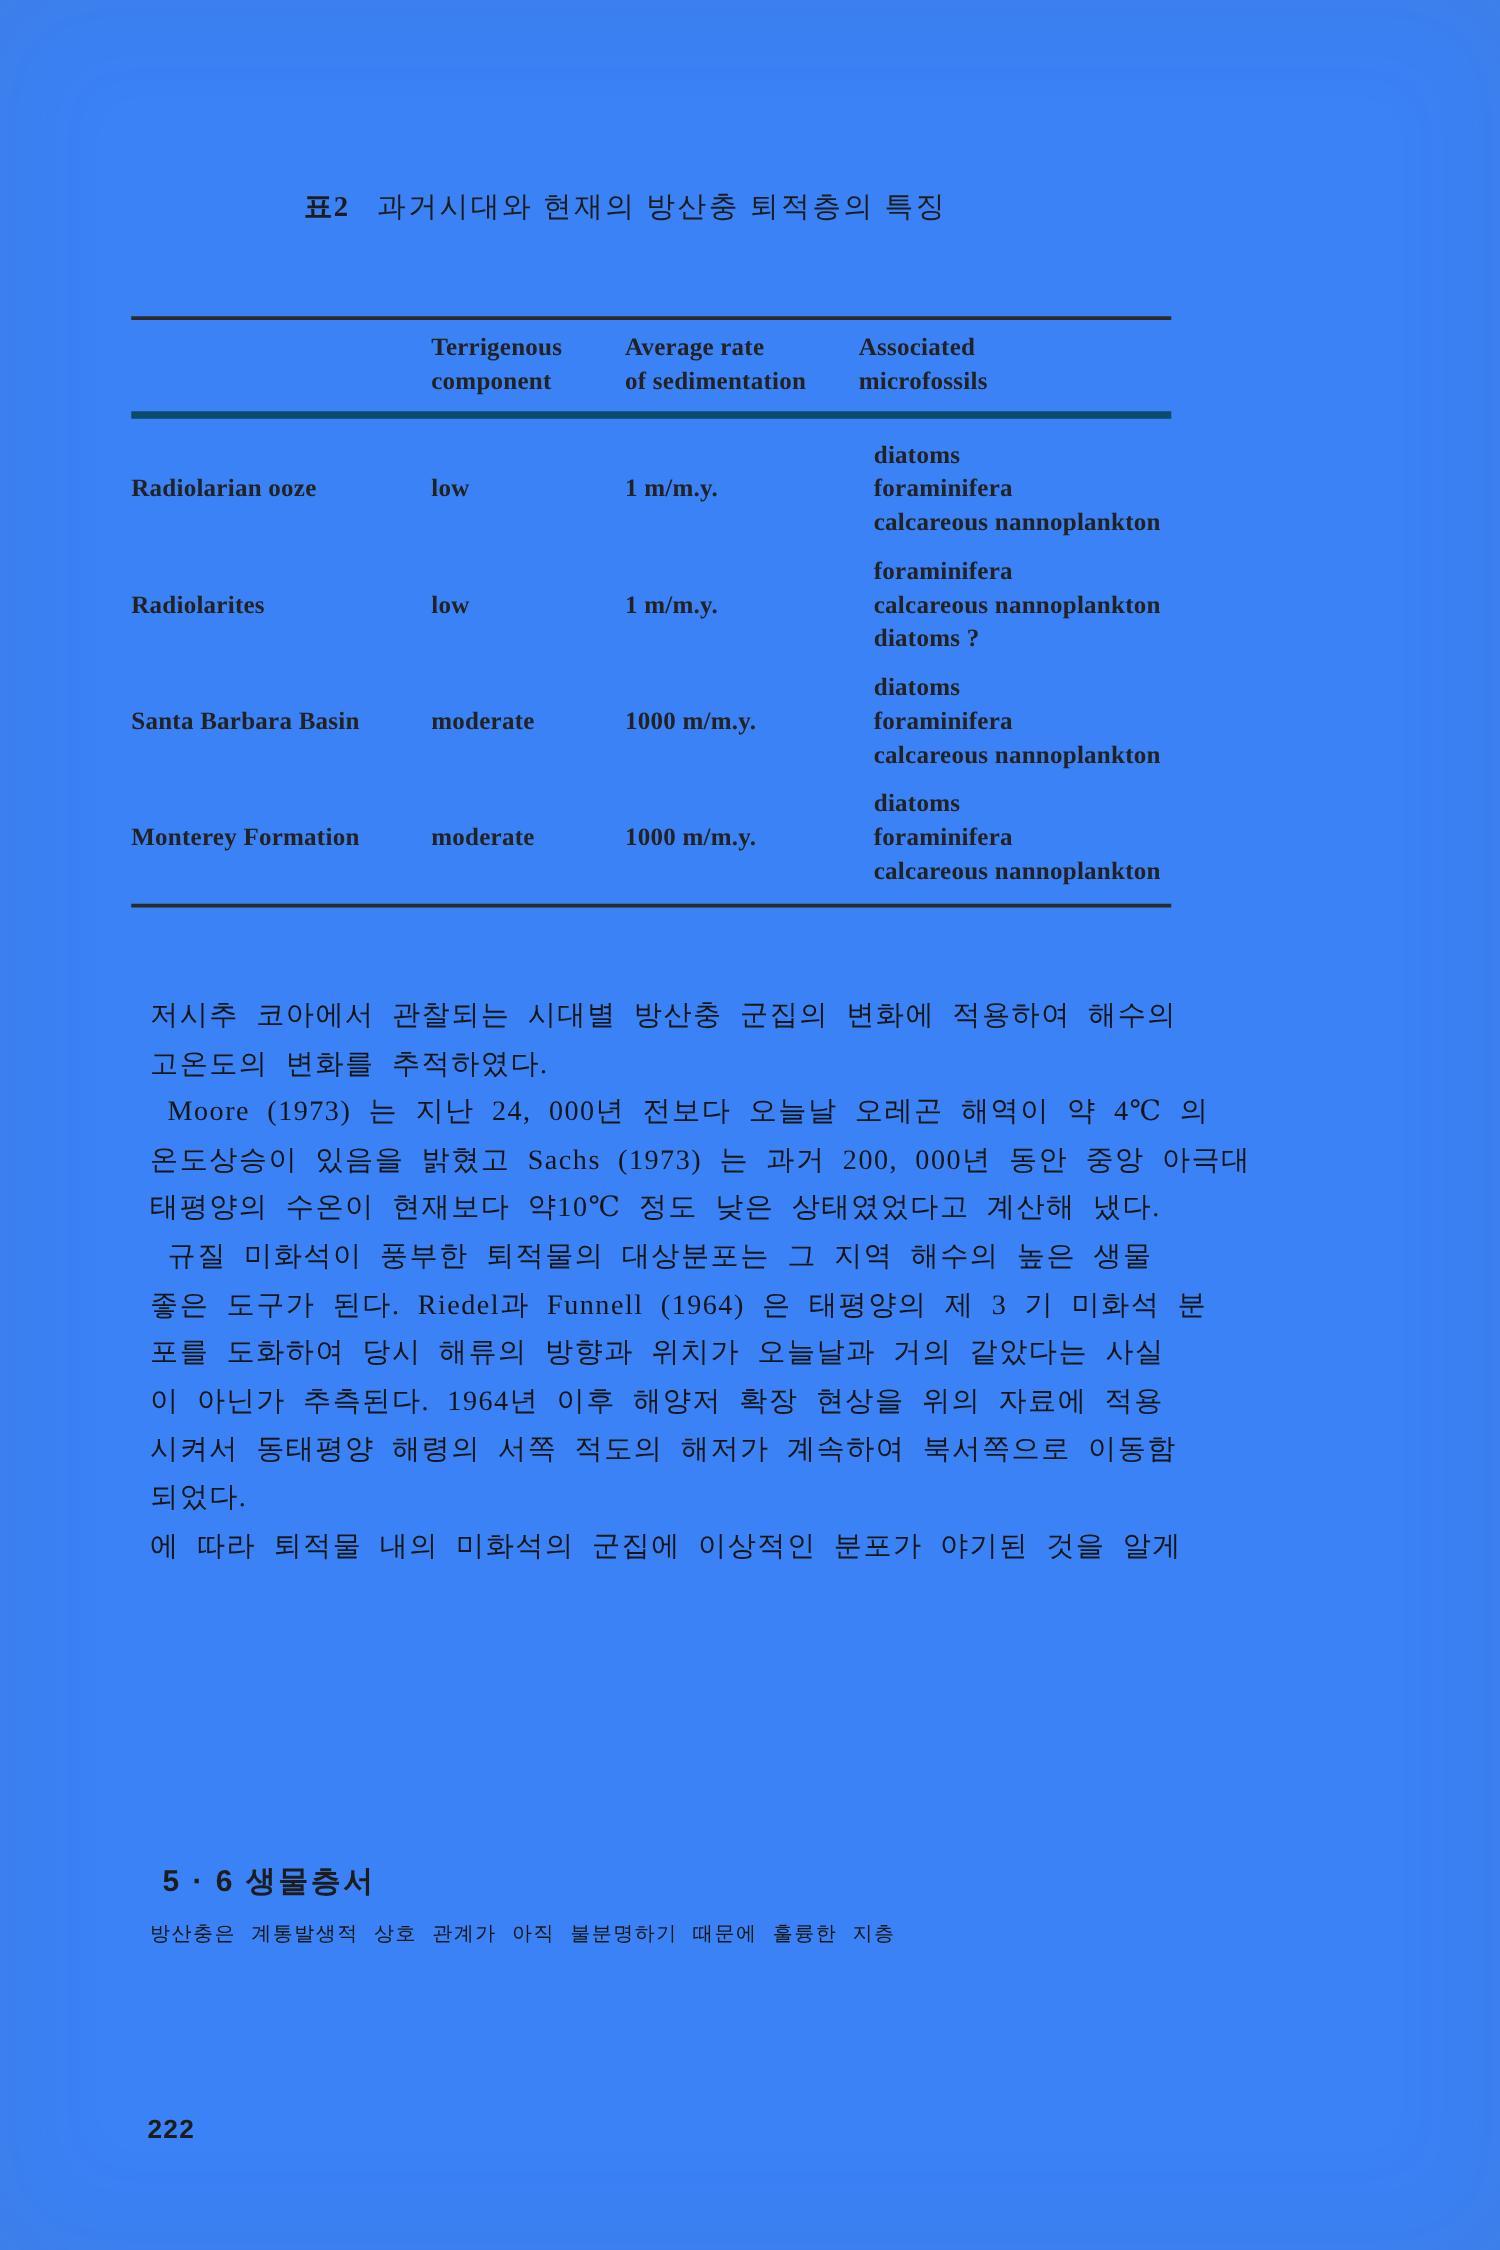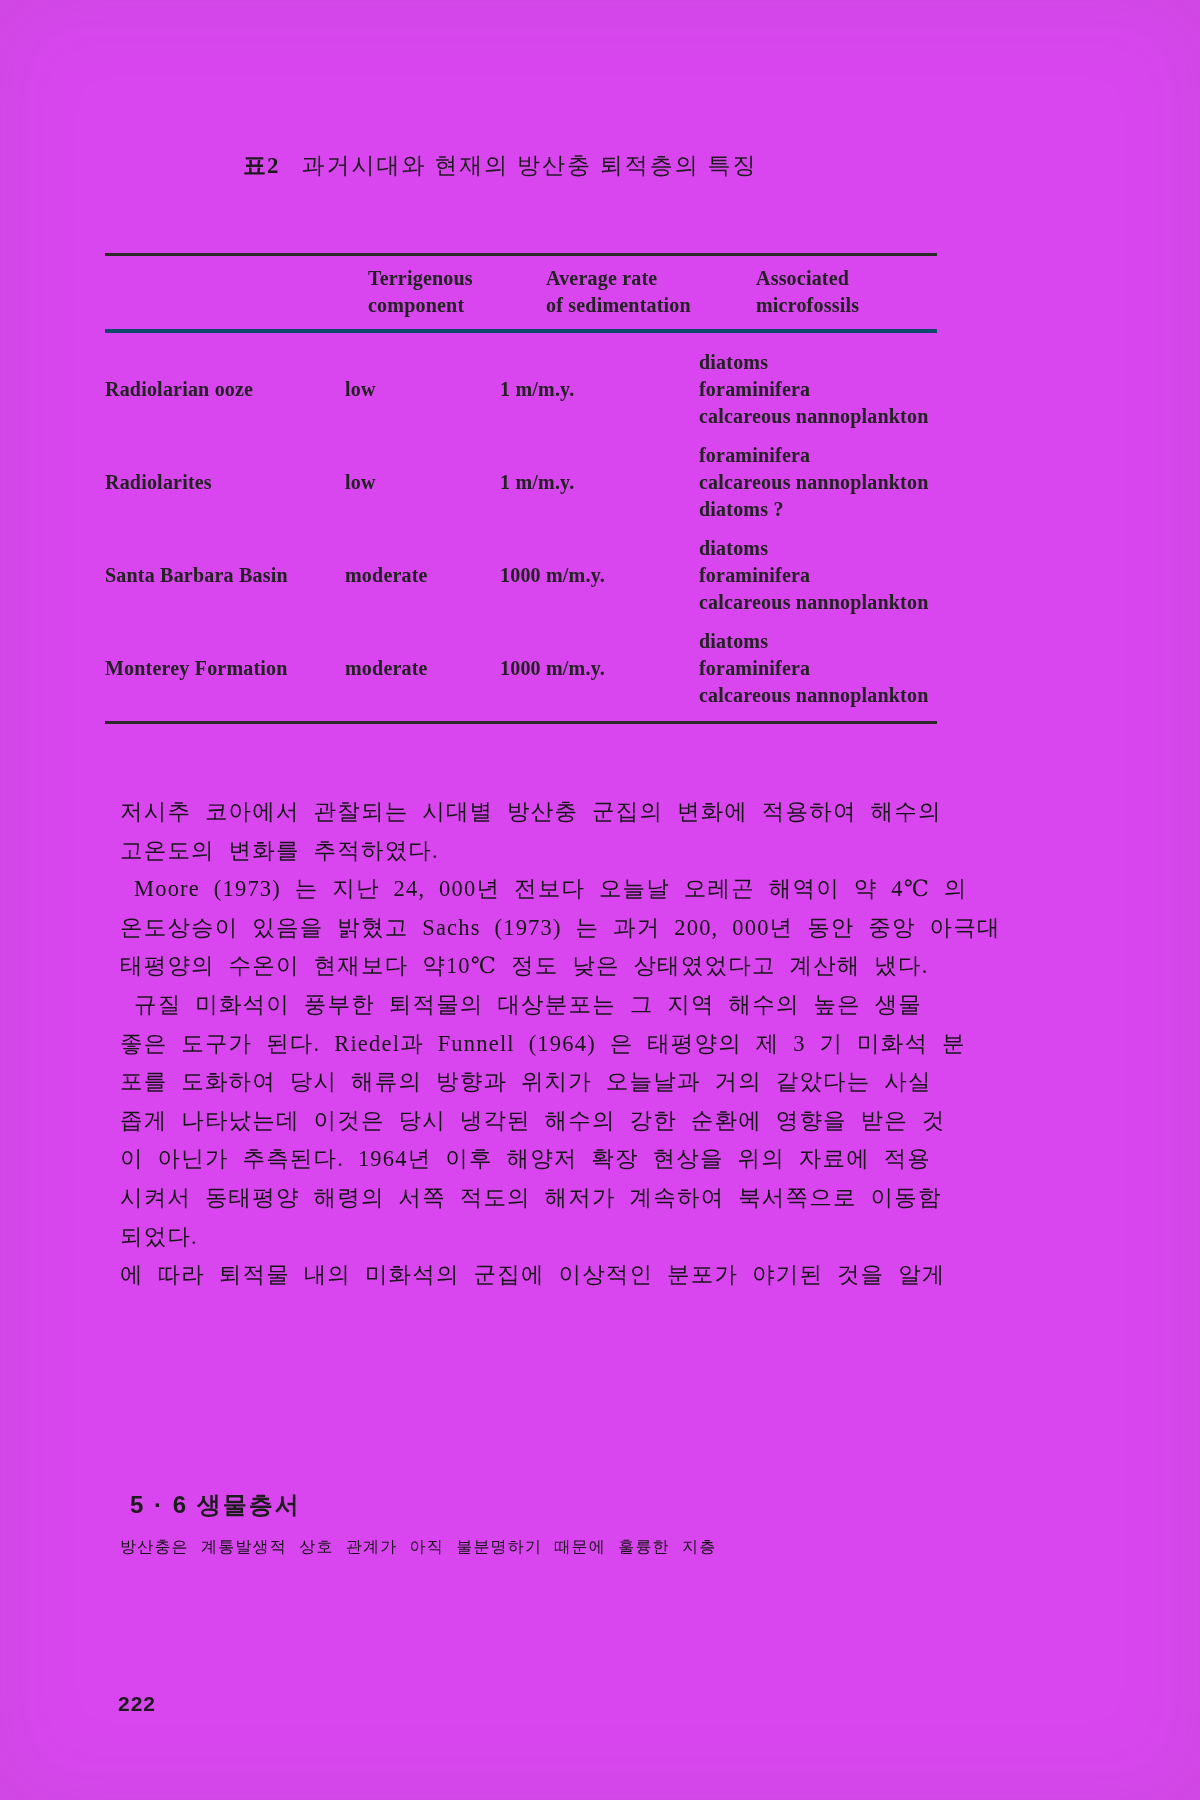--- a/index.html
+++ b/index.html
@@ -4,21 +4,21 @@
 <style>
   html, body { margin: 0; padding: 0; }
   body {
     width: 1200px; height: 1800px;
     background: #e9e8e4;
     font-family: "Liberation Serif", "DejaVu Serif", serif;
   }
   .page {
     position: relative;
     width: 1200px; height: 1800px;
-    background: #d946ef;
+    background: #3b82f6;
     box-shadow: inset 0 0 90px rgba(90,90,85,0.10);
     color: #1c1c1c;
     overflow: hidden;
   }
 
   
   .doc-title {
     position: absolute; left: 243px; top: 150px;
     font-size: 23px; letter-spacing: 2px;
     white-space: nowrap;
@@ -30,21 +30,21 @@
     position: absolute; left: 105px; top: 253px; width: 832px;
     border-top: 3px solid #2a2a28;
     border-bottom: 3px solid #2a2a28;
     font-size: 20px; font-weight: bold; color: #222;
     letter-spacing: 0.2px;
   }
   .tbl .grid {
     display: grid;
     grid-template-columns: 240px 155px 187px 250px;
   }
-  .t-head { padding: 9px 0 10px 0; border-bottom: 4px solid #0c4a6e; gap: 23px; }
+  .t-head { padding: 9px 0 10px 0; border-bottom: 6px solid #0c4a6e; }
   .t-head .cell div { line-height: 27px; }
   .t-body { padding: 4px 0 12px 0; }
   .t-row { align-items: center; margin-top: 12px; }
   .micro div { line-height: 27px; margin-left: 12px; }
 
   
   .bodytext {
     position: absolute; left: 120px; top: 793px; width: 832px;
     font-size: 22.5px; line-height: 38.6px;
     letter-spacing: 1.2px; word-spacing: 7px;
@@ -155,21 +155,20 @@
     </div>
     <div class="para">
       <div class="line indent">Moore (1973) 는 지난 24, 000년 전보다 오늘날 오레곤 해역이 약 4℃ 의</div>
       <div class="line">온도상승이 있음을 밝혔고 Sachs (1973) 는 과거 200, 000년 동안 중앙 아극대</div>
       <div class="line">태평양의 수온이 현재보다 약10℃ 정도 낮은 상태였었다고 계산해 냈다.</div>
     </div>
     <div class="para">
       <div class="line indent">규질 미화석이 풍부한 퇴적물의 대상분포는 그 지역 해수의 높은 생물</div>
       <div class="line">좋은 도구가 된다. Riedel과 Funnell (1964) 은 태평양의 제 3 기 미화석 분</div>
       <div class="line">포를 도화하여 당시 해류의 방향과 위치가 오늘날과 거의 같았다는 사실</div>
-      <div class="line">좁게 나타났는데 이것은 당시 냉각된 해수의 강한 순환에 영향을 받은 것</div>
       <div class="line">이 아닌가 추측된다. 1964년 이후 해양저 확장 현상을 위의 자료에 적용</div>
       <div class="line">시켜서 동태평양 해령의 서쪽 적도의 해저가 계속하여 북서쪽으로 이동함</div>
       <div class="line">되었다.</div>
       <div class="line">에 따라 퇴적물 내의 미화석의 군집에 이상적인 분포가 야기된 것을 알게</div>
     </div>
   </div>
 
   <div class="section-heading">5 · 6 생물층서</div>
   <div class="section-line">방산충은 계통발생적 상호 관계가 아직 불분명하기 때문에 훌륭한 지층</div>
 

